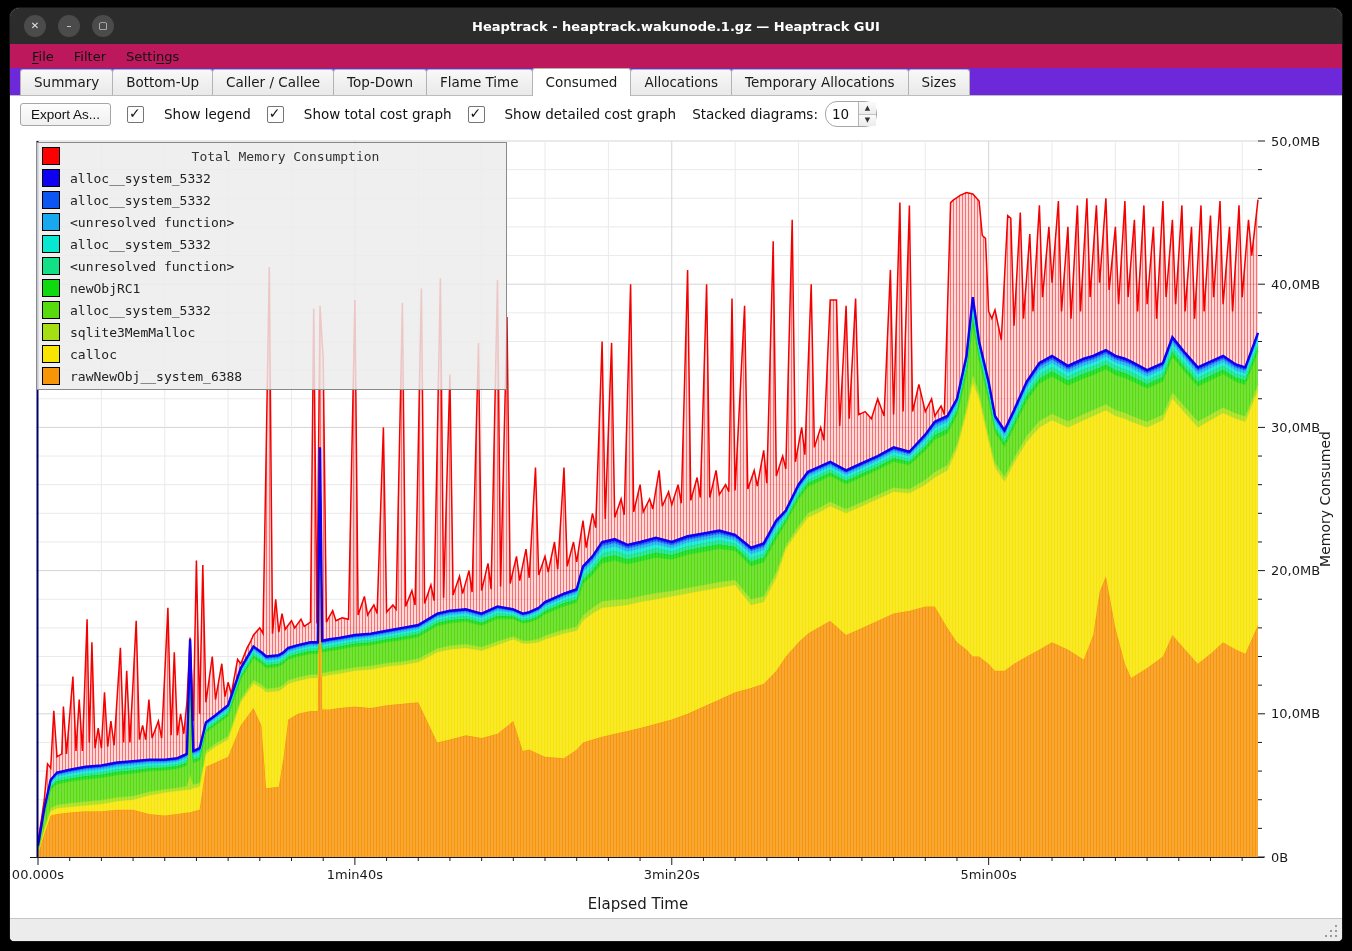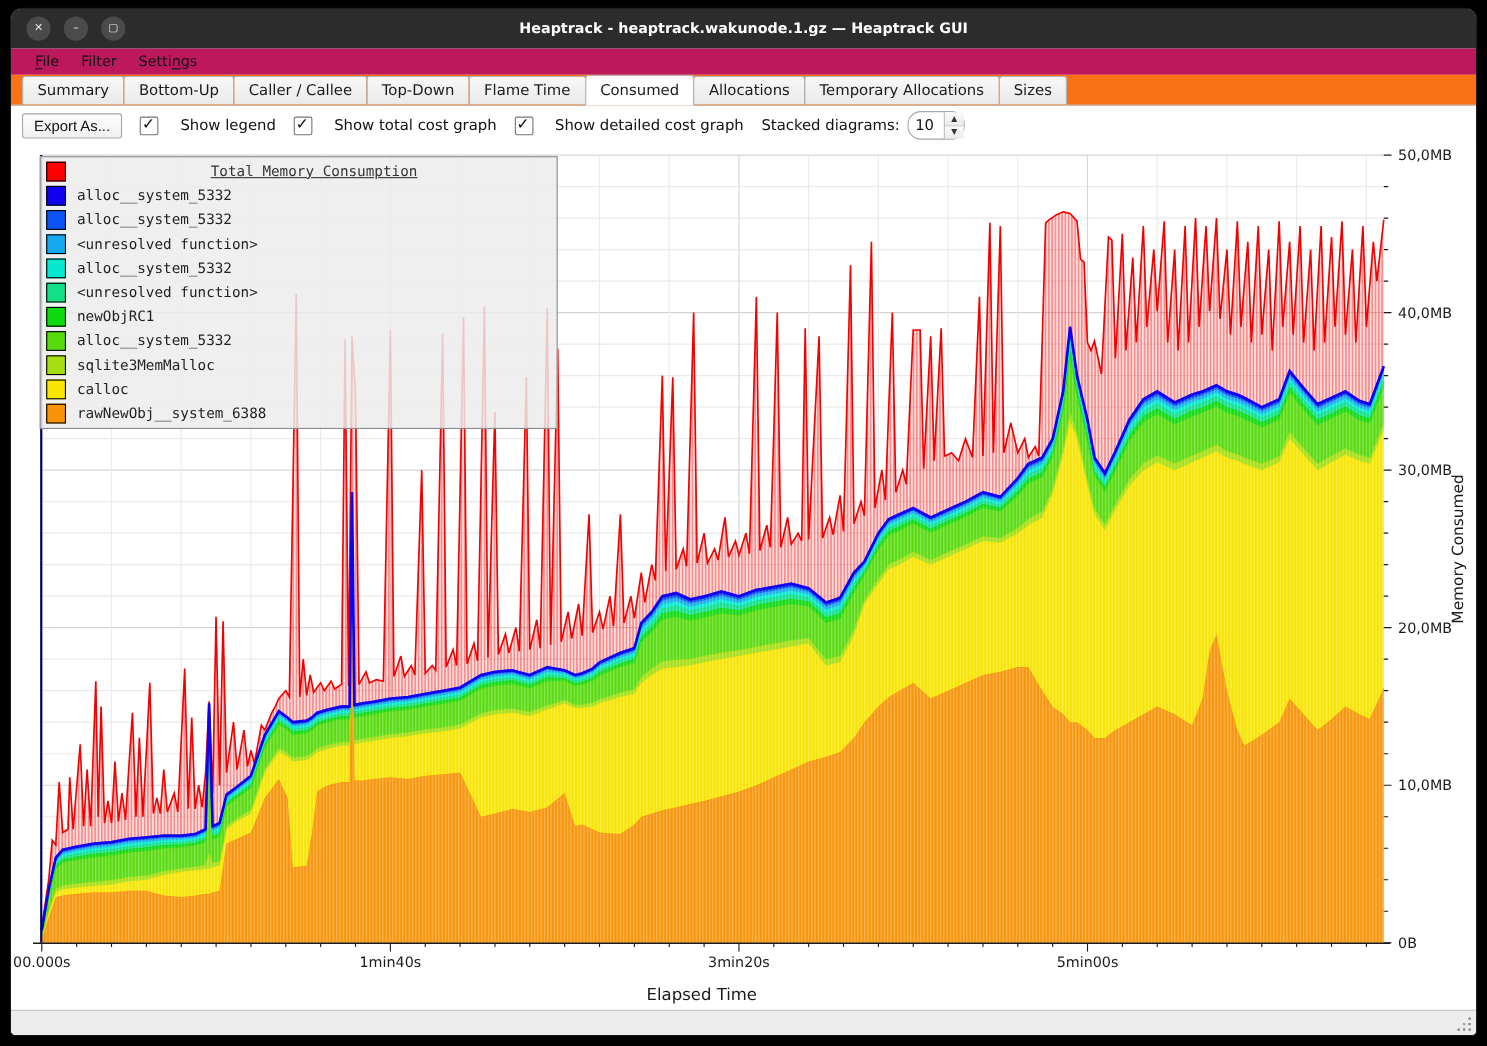--- a/index.html
+++ b/index.html
@@ -10,21 +10,21 @@
   .titlebar{position:relative;height:36px;background:#2c2c2c;display:flex;align-items:center;}
   .win-controls{position:absolute;left:14px;top:0;height:36px;display:flex;align-items:center;gap:12px;}
   .win-btn{width:22px;height:22px;border-radius:50%;background:#4b4b4b;color:#e6e6e6;
     display:flex;align-items:center;justify-content:center;font-size:10px;line-height:1;cursor:default;}
   .win-title{flex:1;text-align:center;color:#ffffff;font-weight:bold;font-size:13px;}
   
   .menubar{height:24px;background:#be185d;display:flex;align-items:center;padding-left:12px;font-size:13px;color:#111;}
   .menu-item{padding:2px 10px;}
   .menu-item u{text-decoration:underline;text-underline-offset:2px;}
   
-  .tabbar{height:27px;background:#f97316;display:flex;align-items:center;padding-left:10px;
+  .tabbar{height:27px;background:#6d28d9;display:flex;align-items:center;padding-left:10px;
     border-bottom:1px solid #bcbcbc;position:relative;}
   .tab{border:1px solid #b3b3b3;border-bottom:none;background:linear-gradient(#f8f8f8,#e9e9e9);
     padding:4px 13px 4px 13px;font-size:13.5px;color:#1a1a1a;margin-right:-1px;border-radius:3px 3px 0 0;
     position:relative;height:17px;line-height:17px;}
   .tab.active{background:#ffffff;height:19px;line-height:19px;margin-bottom:-1px;z-index:2;}
   
   .toolbar{height:36px;background:#ffffff;display:flex;align-items:center;padding:0 10px;gap:16px;font-size:13.5px;color:#111;}
   .btn{border:1px solid #a6a6a6;border-radius:3px;background:linear-gradient(#fdfdfd,#f0f0f0);
     padding:3px 10px;font-size:13.5px;color:#111;}
   .check-row{display:flex;align-items:center;gap:20px;}
@@ -39,21 +39,21 @@
     background:linear-gradient(#fafafa,#ececec);}
   .spin-btns div:first-child{border-bottom:1px solid #c2c2c2;}
   
   .chart{position:relative;height:786px;background:#ffffff;}
   .chart svg{position:absolute;left:0;top:0;}
   .legend{position:absolute;left:26px;top:10px;width:469px;background:rgba(236,236,236,0.84);
     border:1px solid #8a8a8a;padding:2px 0;z-index:5;}
   .legend-row{display:flex;align-items:center;height:22px;padding:0 5px;
     font-family:"DejaVu Sans Mono","Liberation Mono",monospace;font-size:13px;color:#222;}
   .legend-row .swatch{width:16px;height:16px;border:1px solid #000;margin-right:10px;flex:none;}
-  .legend-title-label{flex:1;text-align:center;color:#333;text-decoration:underline;}
+  .legend-title-label{flex:1;text-align:center;color:#333;}
   
   .statusbar{height:22px;background:#ececec;border-top:1px solid #c6c6c6;position:relative;}
   .grip{position:absolute;right:4px;bottom:3px;width:14px;height:14px;
     background:
      radial-gradient(circle at 12px 12px,#9a9a9a 1.2px,transparent 1.4px),
      radial-gradient(circle at 12px 7px,#9a9a9a 1.2px,transparent 1.4px),
      radial-gradient(circle at 7px 12px,#9a9a9a 1.2px,transparent 1.4px),
      radial-gradient(circle at 12px 2px,#9a9a9a 1.2px,transparent 1.4px),
      radial-gradient(circle at 7px 7px,#9a9a9a 1.2px,transparent 1.4px),
      radial-gradient(circle at 2px 12px,#9a9a9a 1.2px,transparent 1.4px);}

